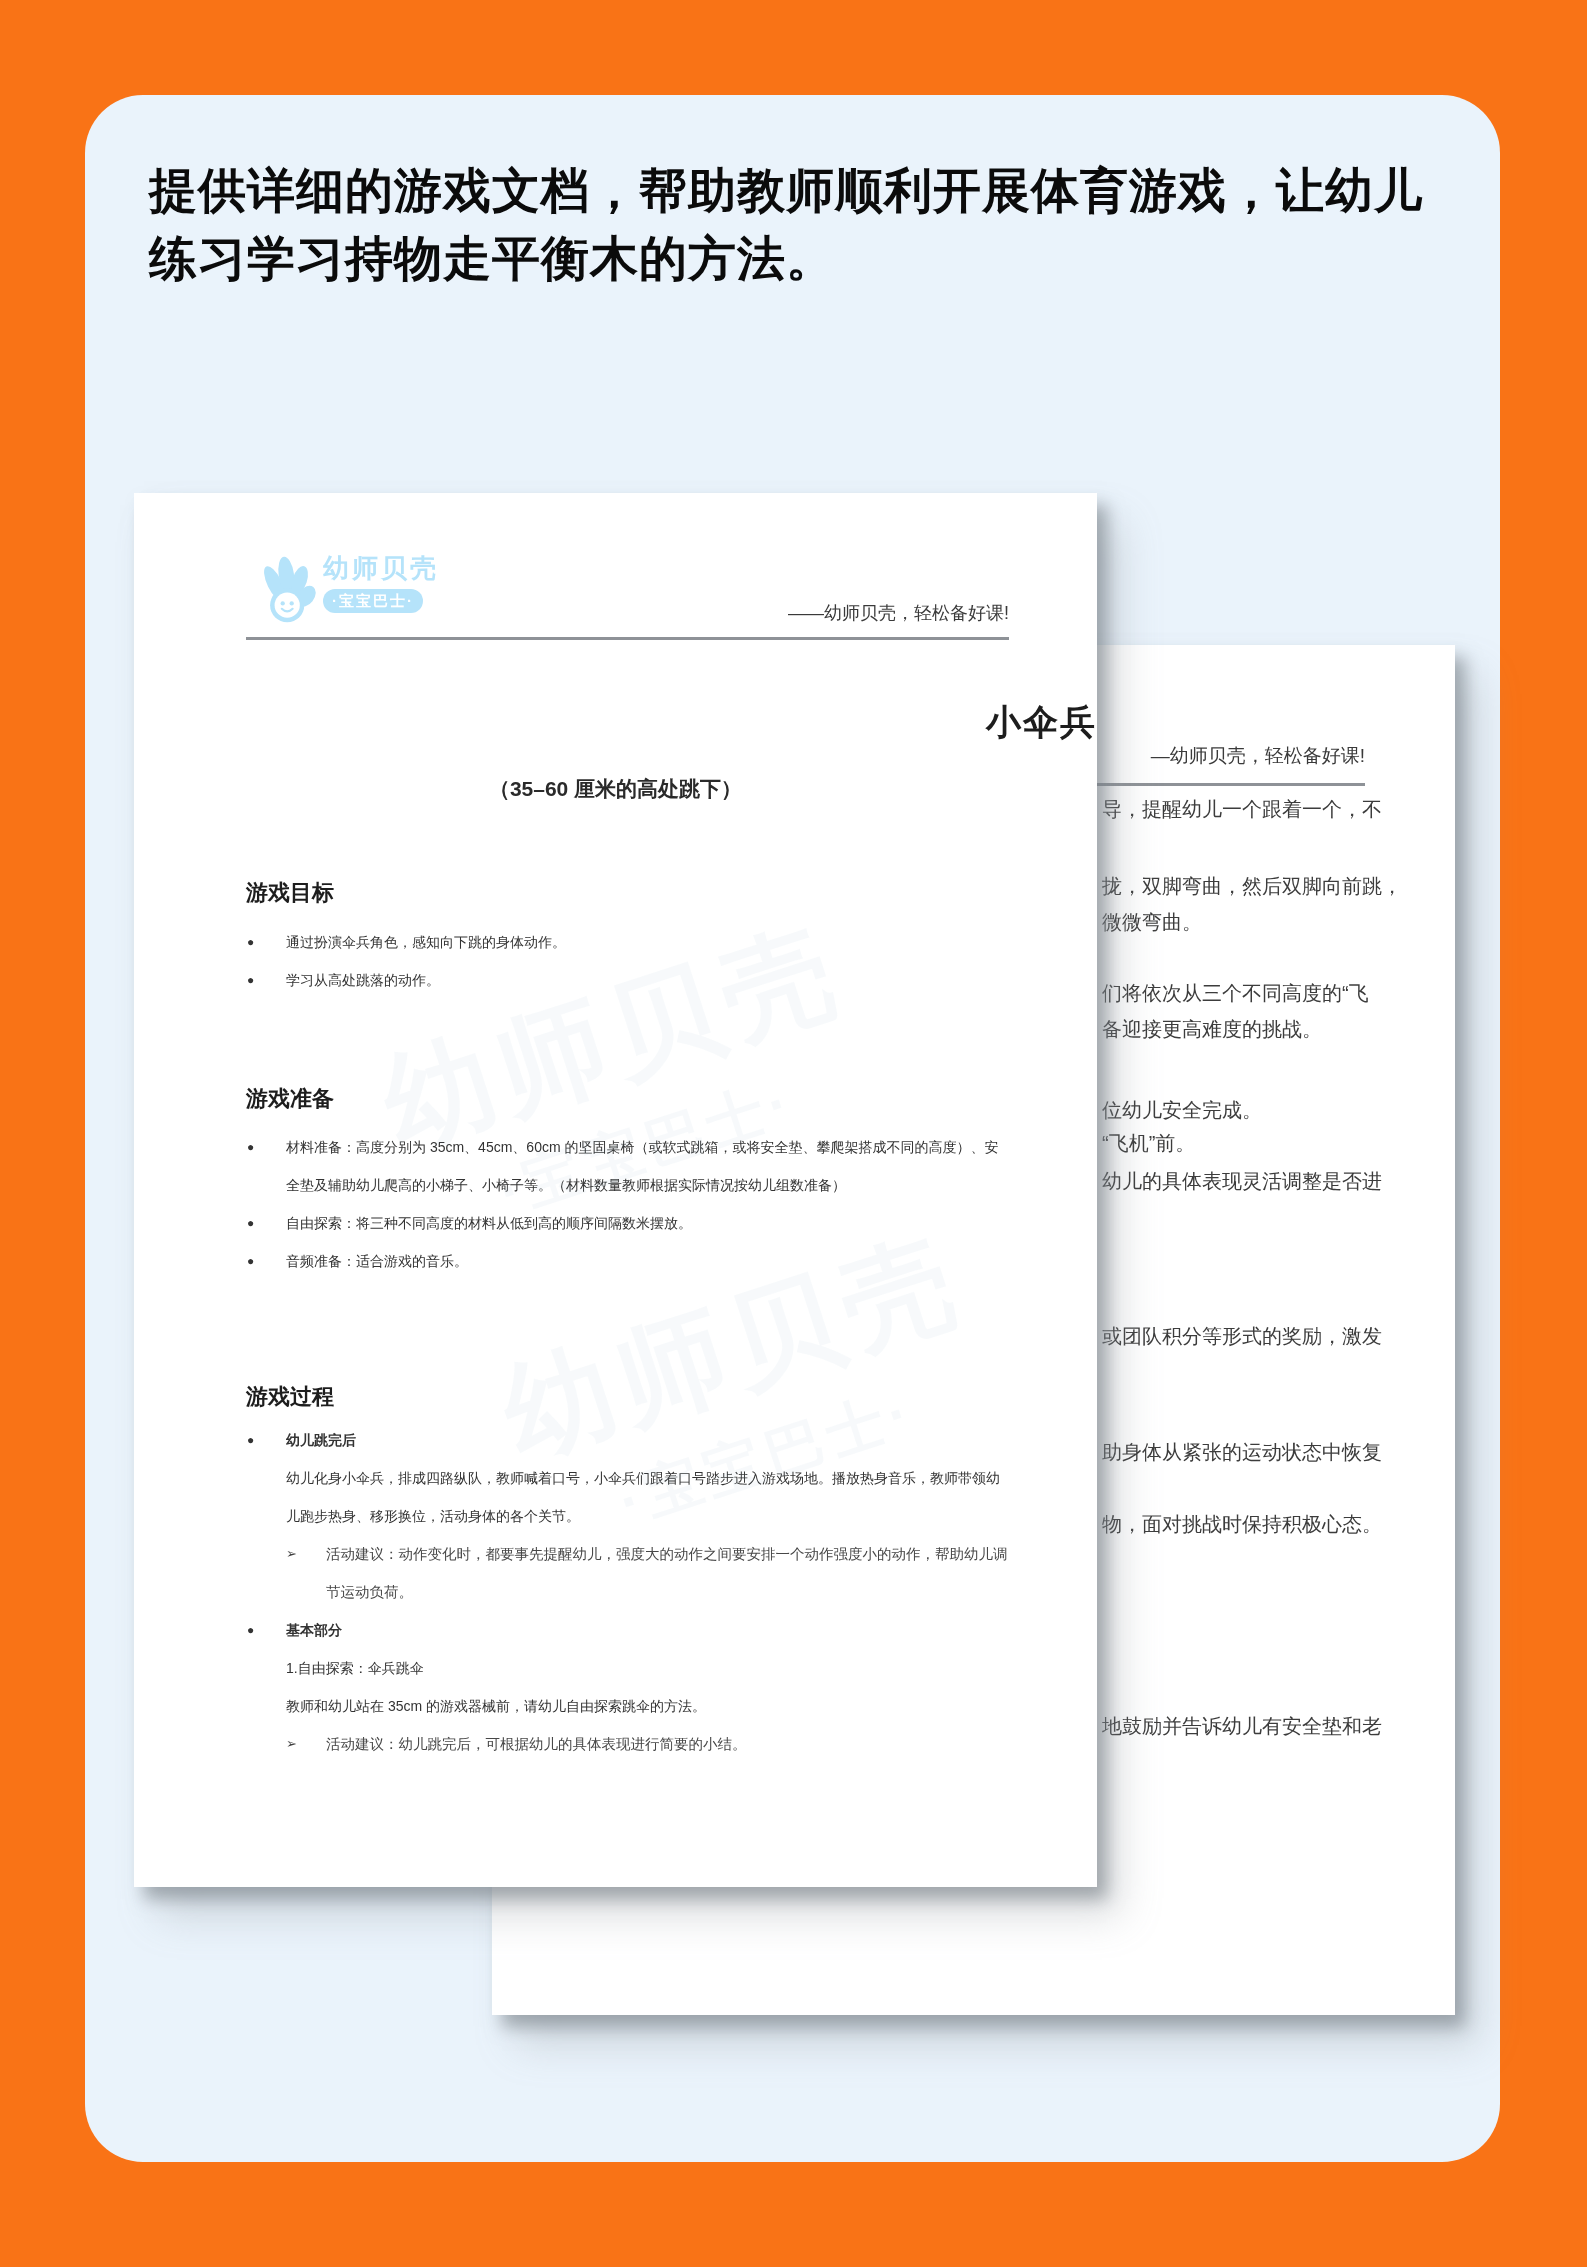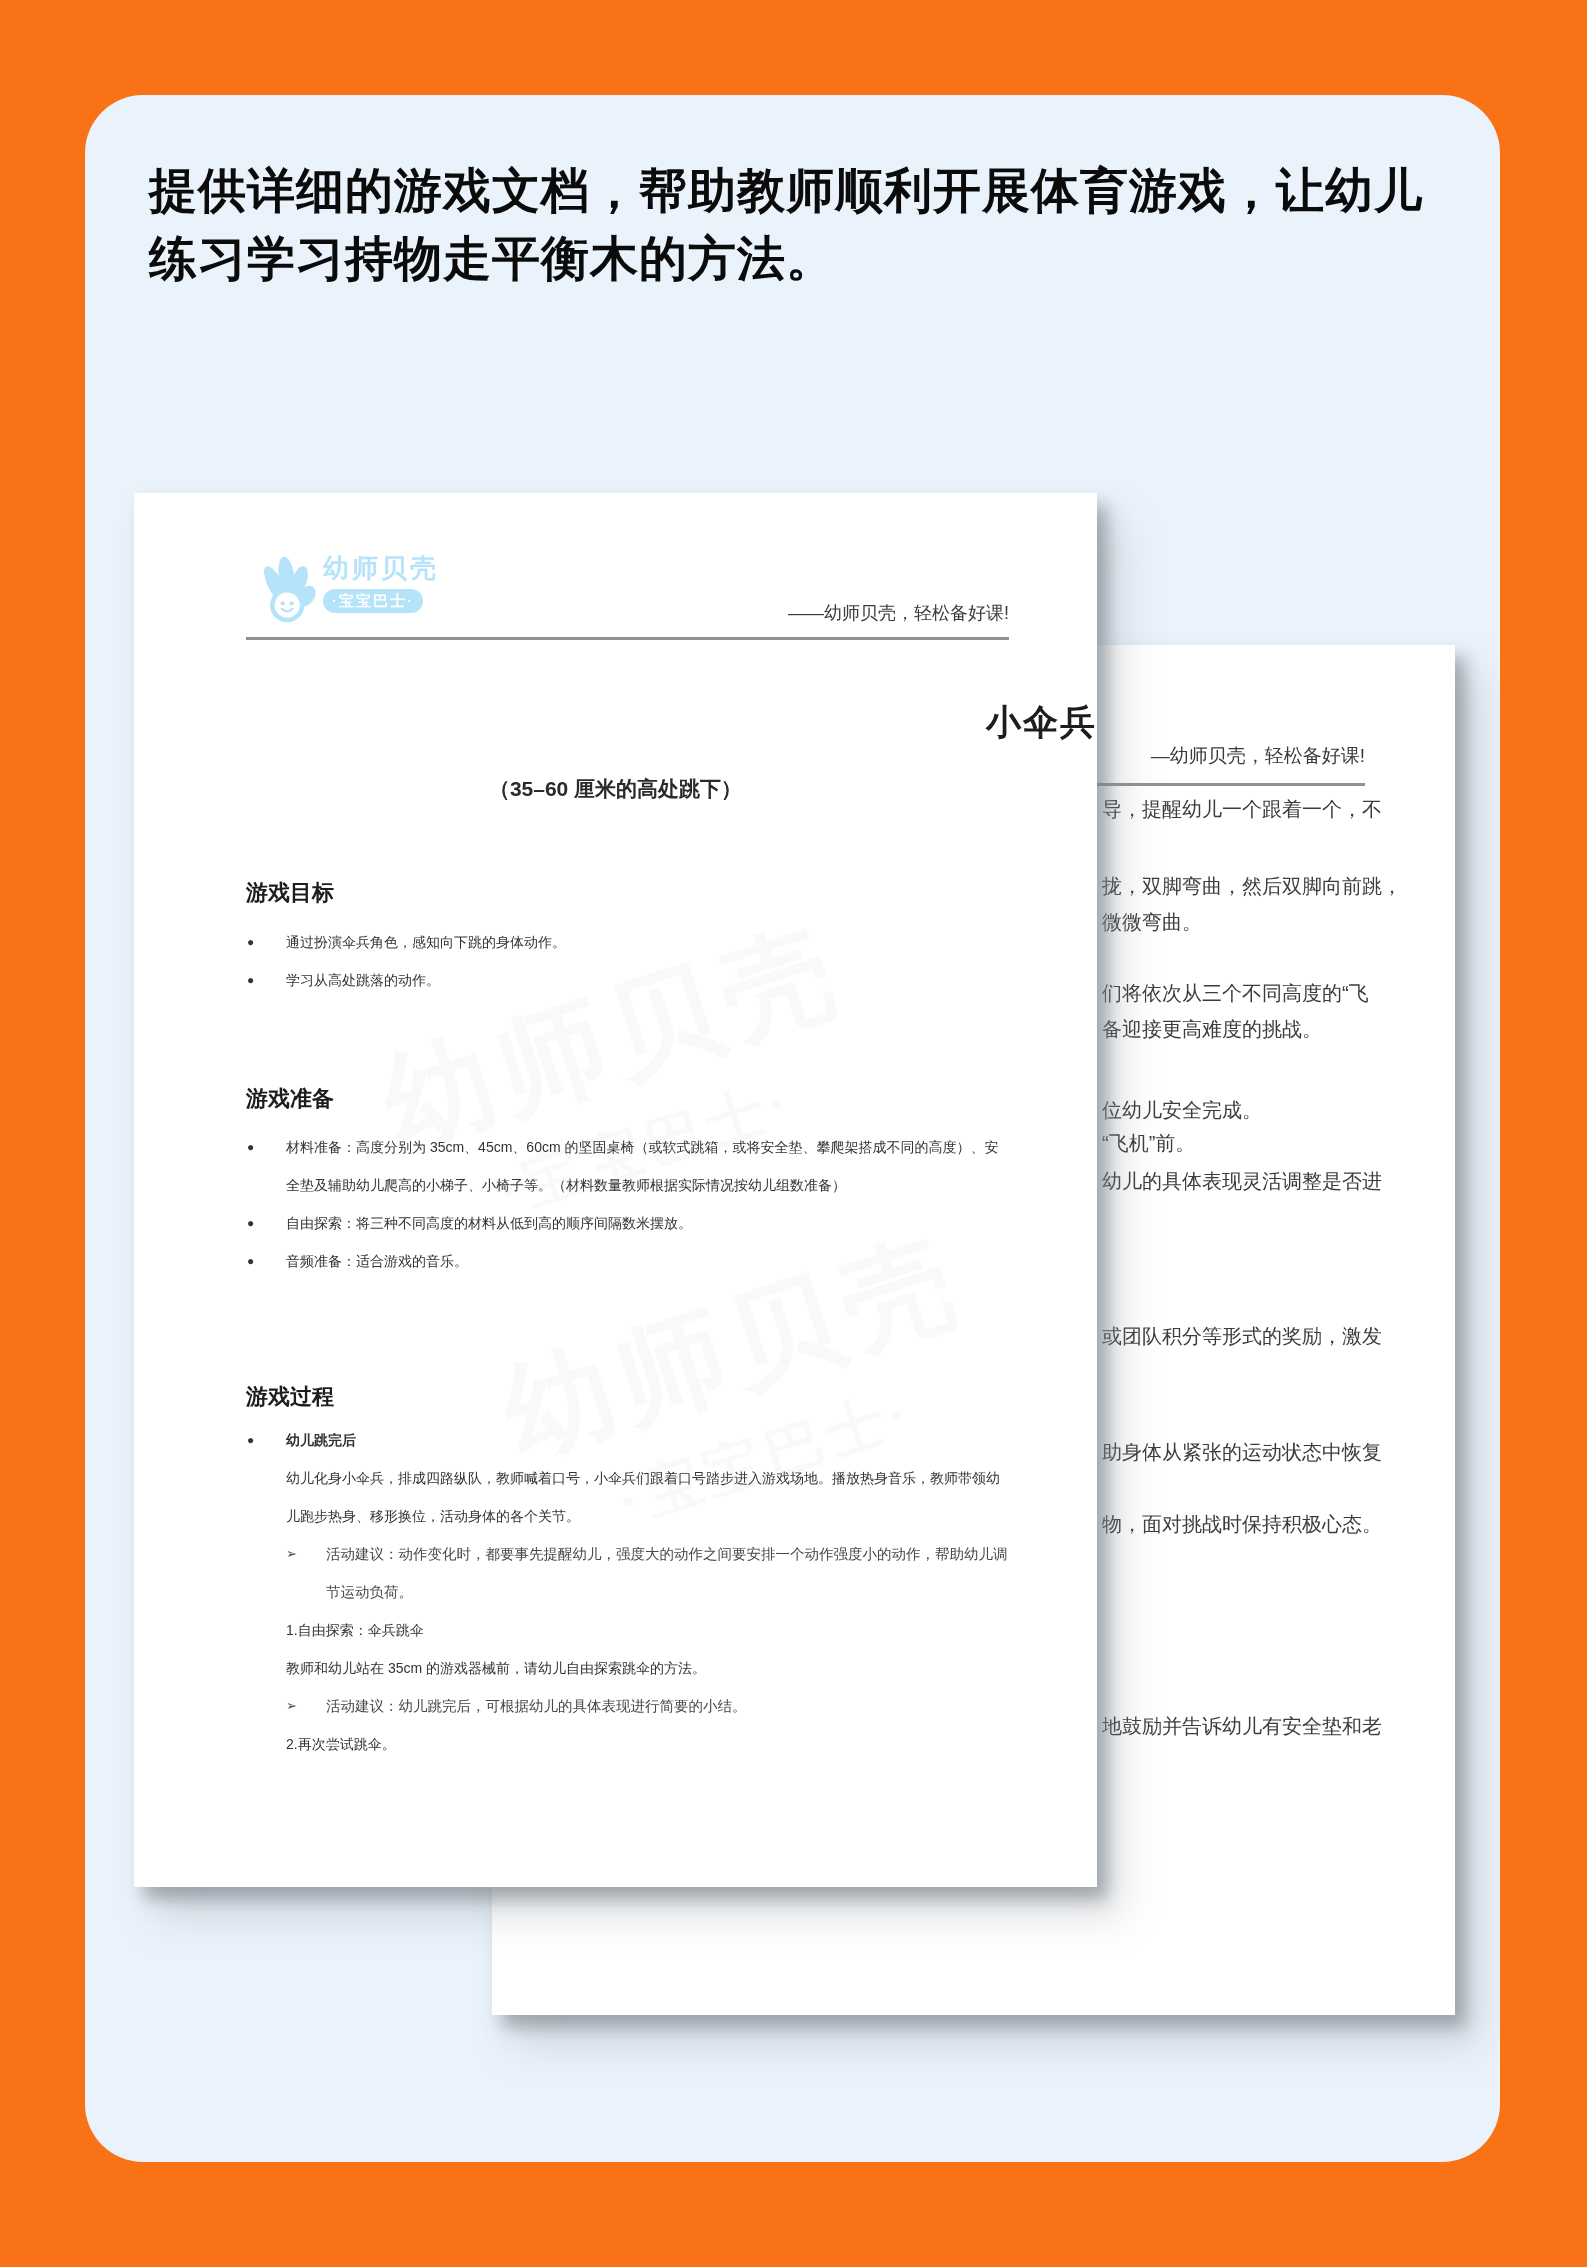--- a/index.html
+++ b/index.html
@@ -124,24 +124,24 @@
           <div class="sec-items" style="top: 635px;">
             <div class="li-bullet">材料准备：高度分别为 35cm、45cm、60cm 的坚固桌椅（或软式跳箱，或将安全垫、攀爬架搭成不同的高度）、安全垫及辅助幼儿爬高的小梯子、小椅子等。（材料数量教师根据实际情况按幼儿组数准备）</div>
             <div class="li-bullet">自由探索：将三种不同高度的材料从低到高的顺序间隔数米摆放。</div>
             <div class="li-bullet">音频准备：适合游戏的音乐。</div>
           </div>
           <div class="sec-head" style="top: 889px;">游戏过程</div>
           <div class="sec-items" style="top: 928px;">
             <div class="li-bullet li-bold">幼儿跳完后</div>
             <div class="li-para">幼儿化身小伞兵，排成四路纵队，教师喊着口号，小伞兵们跟着口号踏步进入游戏场地。播放热身音乐，教师带领幼儿跑步热身、移形换位，活动身体的各个关节。</div>
             <div class="li-sugg">活动建议：动作变化时，都要事先提醒幼儿，强度大的动作之间要安排一个动作强度小的动作，帮助幼儿调节运动负荷。</div>
+            <div class="li-bullet li-bold">基本部分</div>
             <div class="li-para">1.自由探索：伞兵跳伞</div>
             <div class="li-para">教师和幼儿站在 35cm 的游戏器械前，请幼儿自由探索跳伞的方法。</div>
             <div class="li-sugg">活动建议：幼儿跳完后，可根据幼儿的具体表现进行简要的小结。</div>
-            <div class="li-para">2.再次尝试跳伞。</div>
           </div>
         </div>
 
       <div class="watermark">
         <div class="wm-name">幼师贝壳</div>
         <div class="wm-badge">·宝宝巴士·</div>
       </div>
       <div class="watermark wm2">
         <div class="wm-name">幼师贝壳</div>
         <div class="wm-badge">·宝宝巴士·</div>

